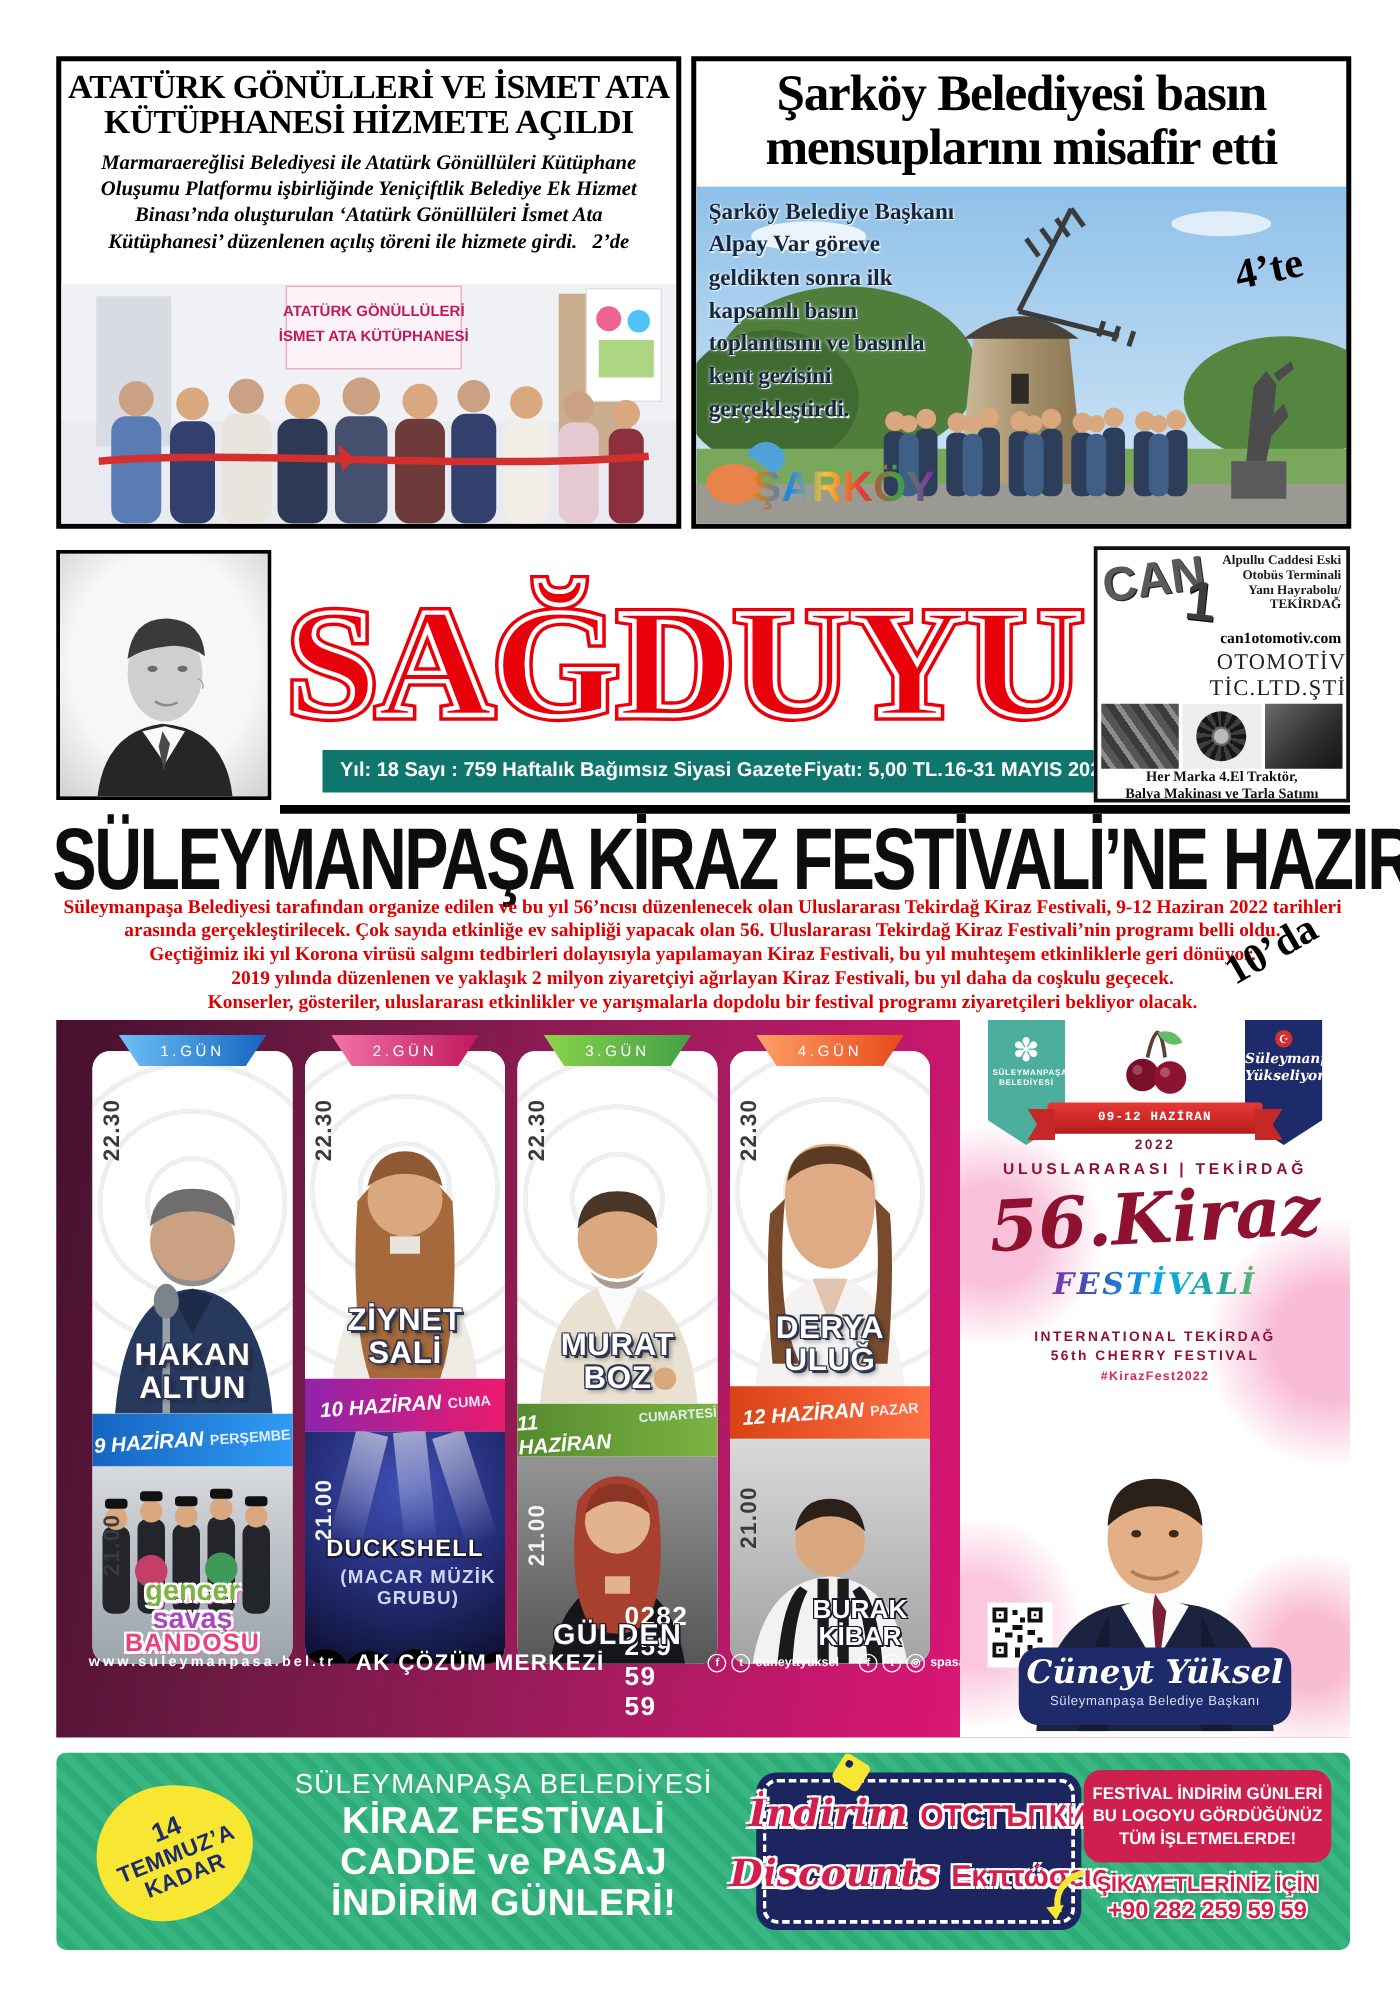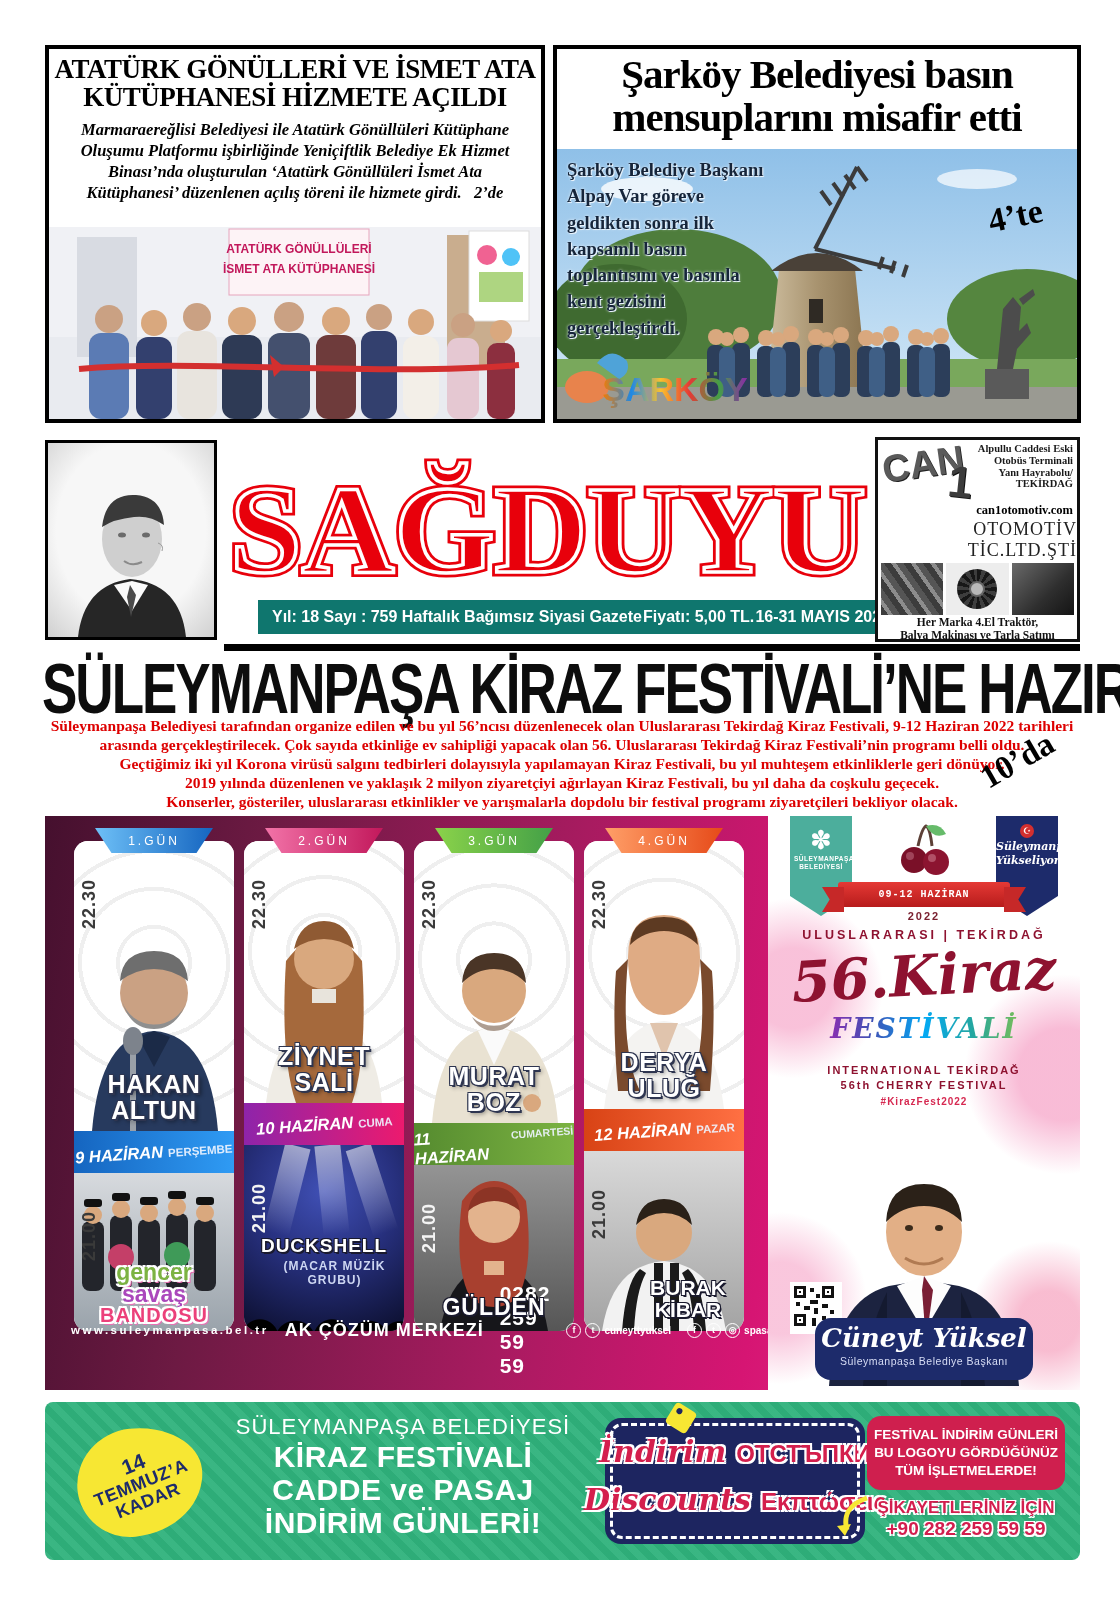--- a/index.html
+++ b/index.html
@@ -93,21 +93,21 @@
   .photo-bottom{position:relative;width:100%;border-radius:0 0 14px 14px;overflow:hidden;}
   #card1 .photo-bottom{height:158px;background:linear-gradient(#d7dade,#9aa3ab);}
   #card2 .photo-bottom{height:186px;background:radial-gradient(circle at 50% 25%,#4050b5 0%,#27307e 45%,#0b0e2c 100%);}
   #card3 .photo-bottom{height:166px;background:linear-gradient(#949494,#565656);}
   #card4 .photo-bottom{height:180px;background:linear-gradient(#d9d9d9,#a3a3a3);}
   .act{position:absolute;left:0;bottom:10px;width:100%;text-align:center;z-index:2;font-weight:900;color:#fff;
        text-shadow:1.5px 1.5px 0 #1a1a2e,-1px -1px 0 #1a1a2e,1px -1px 0 #1a1a2e,-1px 1px 0 #1a1a2e;}
   .band-logo{position:absolute;left:0;bottom:6px;width:100%;text-align:center;z-index:2;font-weight:900;line-height:.95;}
   .band-logo div{text-shadow:2px 2px 0 #fff,-2px -2px 0 #fff,2px -2px 0 #fff,-2px 2px 0 #fff,3px 3px 0 #e86fb4;}
   .bl1{font-size:23px;color:#7cb342;} .bl2{font-size:23px;color:#ab47bc;} .bl3{font-size:20px;color:#ec407a;letter-spacing:1px;}
-  .act-sub{display:block;font-weight:bold;font-size:12px;color:#cdd6f2;letter-spacing:1px;text-shadow:none;margin-top:2px;margin-left:21px;}
+  .act-sub{display:block;font-weight:bold;font-size:15px;color:#cdd6f2;letter-spacing:1px;text-shadow:none;margin-top:2px;margin-left:21px;}
   .beam{position:absolute;top:0;width:26px;height:90px;background:linear-gradient(rgba(255,255,255,.55),rgba(255,255,255,0));}
   .crowd{position:absolute;bottom:0;left:0;width:100%;height:34px;background:radial-gradient(circle at 10% 120%,#000 18px,transparent 19px),radial-gradient(circle at 32% 130%,#000 20px,transparent 21px),radial-gradient(circle at 55% 120%,#000 18px,transparent 19px),radial-gradient(circle at 78% 130%,#000 20px,transparent 21px),radial-gradient(circle at 97% 120%,#000 16px,transparent 17px);}
 
   #poster-footer{position:absolute;left:26px;bottom:12px;width:690px;display:flex;align-items:center;gap:16px;
                  font-family:"Liberation Sans",sans-serif;color:#fff;}
   #pf-site{font-size:11.5px;letter-spacing:2.5px;font-weight:bold;}
   #pf-center{font-weight:bold;font-size:18px;letter-spacing:1px;white-space:nowrap;text-align:center;}
   #pf-phone{font-weight:900;font-size:21px;letter-spacing:1px;}
   .soc{display:flex;align-items:center;gap:4px;font-size:10px;font-weight:bold;}
   .soc .ic{width:15px;height:15px;border:1.5px solid #fff;border-radius:50%;display:inline-flex;align-items:center;justify-content:center;font-size:9px;font-weight:900;box-sizing:border-box;}
@@ -131,21 +131,21 @@
   #rp-ribbon{position:absolute;left:50%;top:66px;transform:translateX(-50%);width:172px;height:25px;background:linear-gradient(#e53935,#b71c1c);
              color:#fff;font-weight:900;font-size:10px;display:flex;align-items:center;justify-content:center;letter-spacing:1px;border-radius:3px;font-family:Liberation Mono, monospace;}
   #rp-ribbon::before,#rp-ribbon::after{content:"";position:absolute;top:5px;width:22px;height:25px;background:#c62828;z-index:-1;}
   #rp-ribbon::before{left:-16px;clip-path:polygon(0 0,100% 0,100% 100%,0 100%,35% 50%);}
   #rp-ribbon::after{right:-16px;clip-path:polygon(0 0,100% 0,65% 50%,100% 100%,0 100%);}
   #rp-year{position:absolute;left:0;top:94px;width:100%;text-align:center;font-weight:bold;font-size:11px;color:#7a2030;letter-spacing:2px;}
   #rp-loc{position:absolute;left:0;top:112px;width:100%;text-align:center;font-weight:bold;font-size:12.5px;color:#8e1230;letter-spacing:3px;}
   #rp-title{position:absolute;left:0;top:126px;width:100%;text-align:center;font-family:"DejaVu Serif",serif;
             font-style:italic;font-weight:bold;font-size:56px;color:#8e1230;transform:rotate(-3deg);}
   #rp-title2{position:absolute;left:0;top:196px;width:100%;text-align:center;font-family:"DejaVu Serif",serif;
-             font-style:italic;font-weight:bold;font-size:28px;letter-spacing:2px;
+             font-style:italic;font-weight:bold;font-size:24px;letter-spacing:2px;
              background:linear-gradient(90deg,#e91e63,#9c27b0,#3f51b5,#03a9f4,#26a69a,#8bc34a,#ff9800);
              -webkit-background-clip:text;background-clip:text;color:transparent;}
   .rp-sub{position:absolute;left:0;width:100%;text-align:center;font-weight:bold;color:#8e1230;letter-spacing:2px;}
   #rp-sub1{top:248px;font-size:11px;} #rp-sub2{top:263px;font-size:11px;}
   #rp-hash{position:absolute;left:0;top:280px;width:100%;text-align:center;font-weight:bold;font-size:10px;color:#d62850;letter-spacing:1px;}
   #mayor{position:absolute;left:50%;bottom:0;transform:translateX(-50%);}
   #qr{position:absolute;left:22px;bottom:56px;width:48px;height:48px;background:#fff;padding:2px;}
   #nameplate{position:absolute;left:50%;bottom:10px;transform:translateX(-50%);width:218px;height:62px;
              background:#1d2b6b;border-radius:16px;text-align:center;color:#fff;}
   #nameplate .scr{font-family:"DejaVu Serif",serif;font-style:italic;font-weight:bold;font-size:26px;line-height:40px;}

